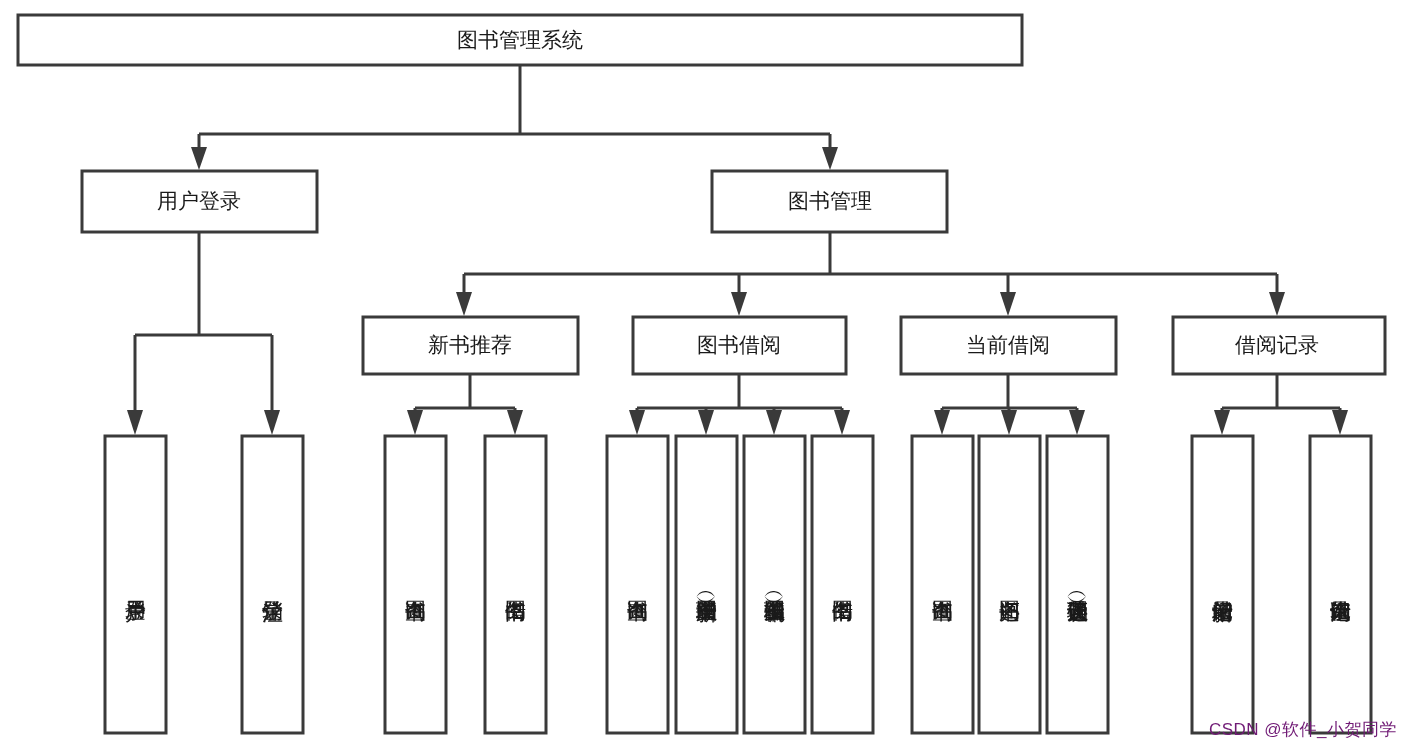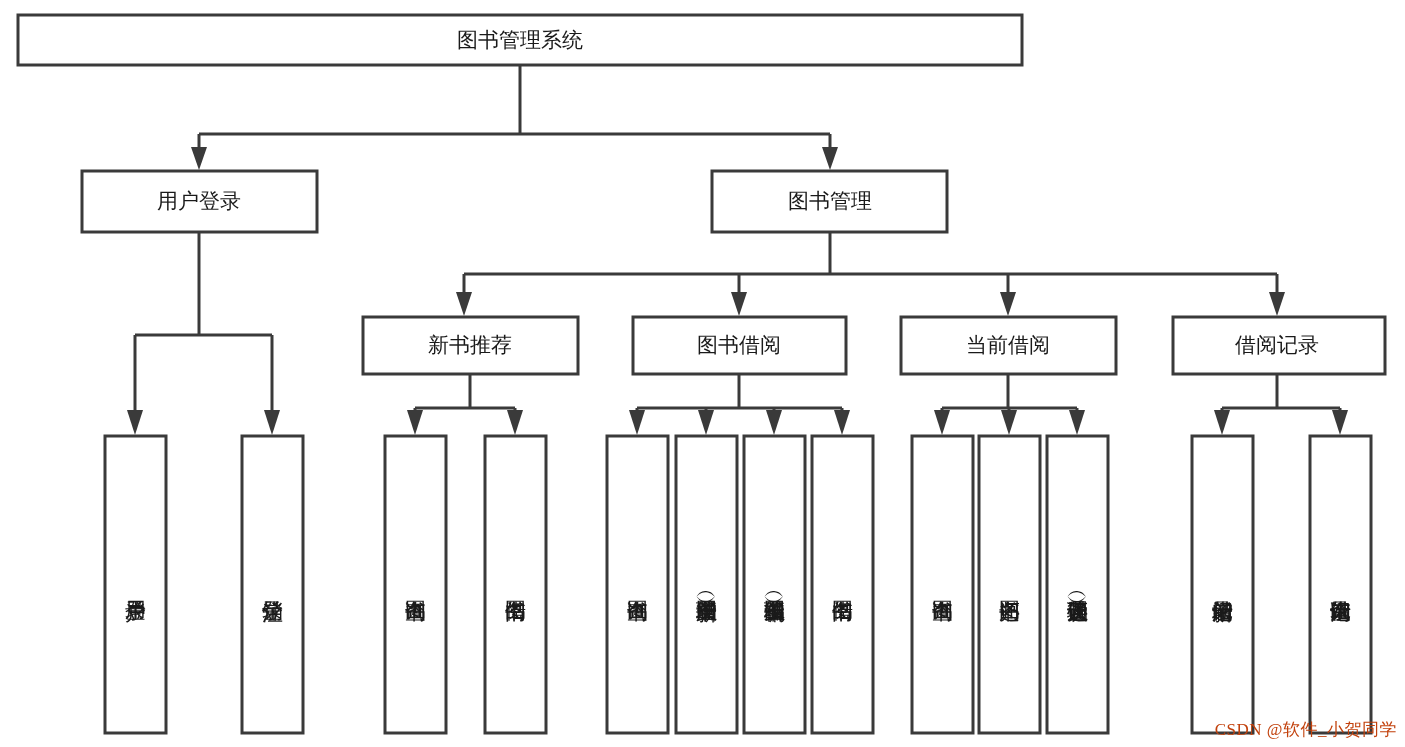--- a/index.html
+++ b/index.html
@@ -52,23 +52,23 @@
     font-size: 21px;
     fill: #1a1a1a;
     writing-mode: vertical-rl;
     text-orientation: upright;
     text-anchor: middle;
   }
   .watermark {
     position: absolute;
     right: 8px;
     bottom: 6px;
-    font-family: Liberation Serif, serif;
+    font-family: Liberation Sans, sans-serif;
     font-size: 17px;
-    color: #c2410c;
+    color: #701a75;
     letter-spacing: 0.5px;
     white-space: nowrap;
     user-select: none;
   }
 </style>
 </head>
 <body>
 
 <div id="diagram-root">
 

